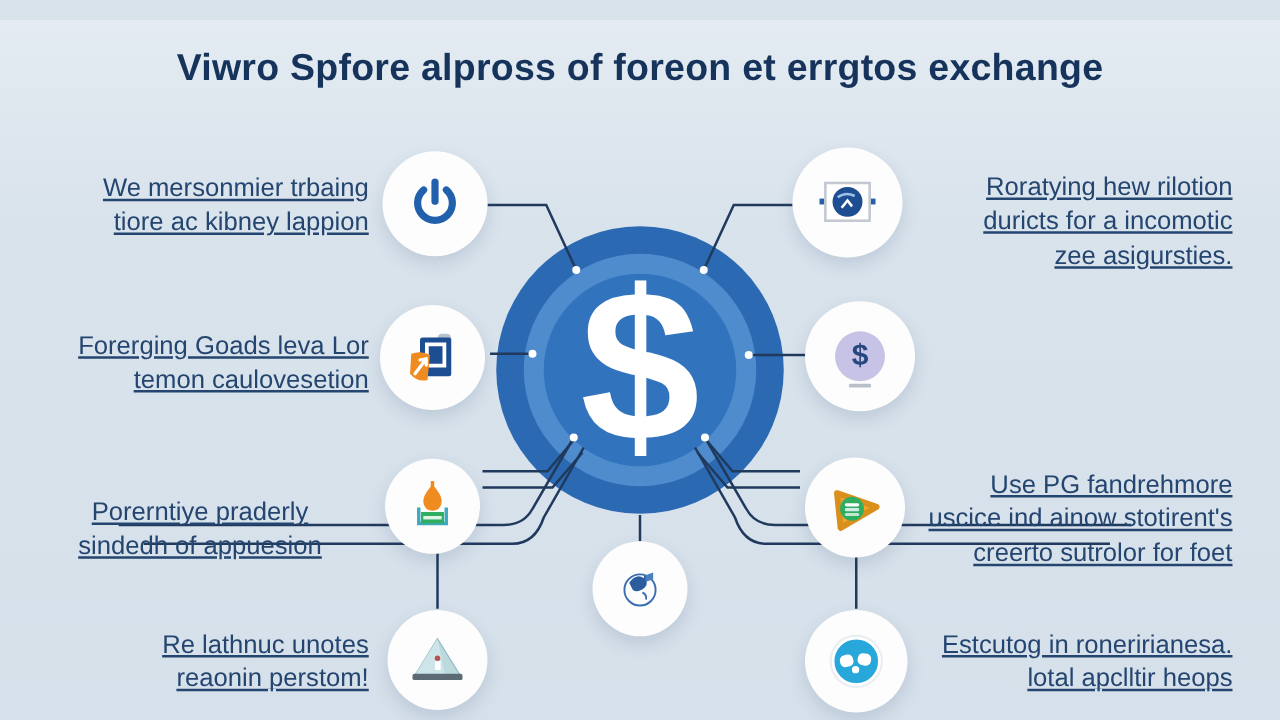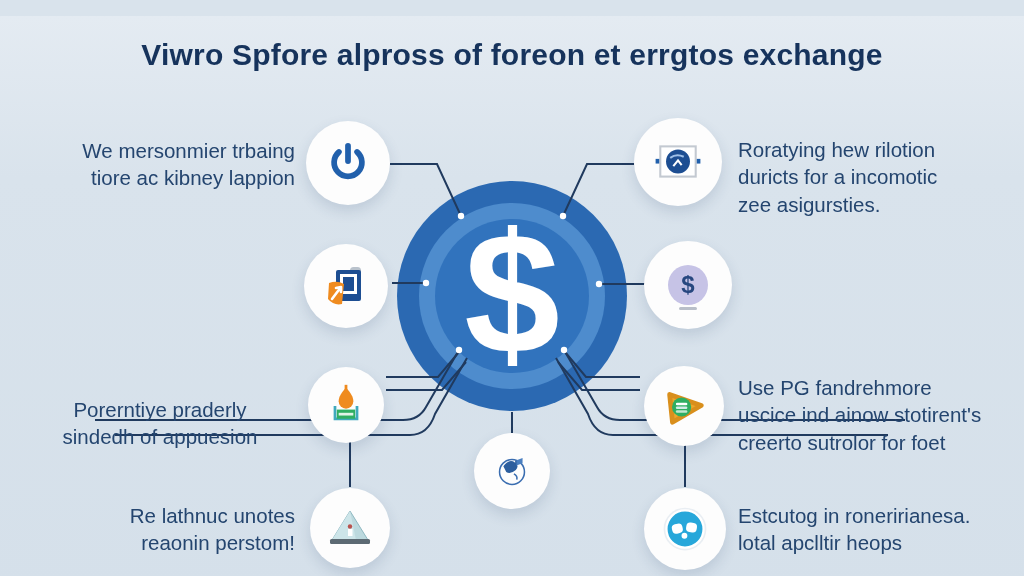--- a/index.html
+++ b/index.html
@@ -63,24 +63,24 @@
     display:flex;align-items:center;justify-content:center;position:relative;
   }
   .lav-circle::after{
     content:"";position:absolute;bottom:-5px;left:11px;width:18px;height:3px;
     background:#b9bfc9;border-radius:2px;
   }
   .lav-circle span{color:#27477f;font-weight:bold;font-size:24px;line-height:1;}
   
   .label{
     position:absolute;color:#24456f;font-size:20.5px;font-weight:500;
-    line-height:1.34;white-space:pre-line;
+    line-height:1.34;white-space:pre-line;text-decoration:underline;
   }
   .ltext{left:25px;width:270px;text-align:right;}
-  .rtext{left:738px;width:282px;text-align:left;}
+  .rtext{left:704px;width:282px;text-align:right;}
   .lt1{top:121px;} .lt2{top:247px;} .lt3{top:380px;text-align:center;} .lt4{top:486px;}
   .rt1{top:120px;} .rt2{top:239px;} .rt3{top:358px;} .rt4{top:486px;}
   .bctext{left:382px;width:260px;top:492px;text-align:center;}
 </style>
 </head>
 <body>
 
 <div class="canvas">
 
   <h1 class="title">
@@ -196,20 +196,22 @@
       <circle cx="24" cy="25" r="13" fill="none" stroke="#3a6db0" stroke-width="1.6"></circle>
       <path d="M15 19 q6 -8 12 -4 q5 3 1 8 q-6 5 -10 2 Z" fill="#2c5e9e"></path>
       <path d="M26 27 q4 2 3 6" stroke="#3a6db0" stroke-width="1.6" fill="none"></path>
       <path d="M28 13 l7 -2.5 v5.5 l-7 2.5 Z" fill="#4a7fc0"></path>
       <path d="M28 13 v8" stroke="#2c5e9e" stroke-width="1.4"></path>
     </svg>
   </div>
 
   <div class="label ltext lt1">We mersonmier trbaing
 tiore ac kibney lappion</div>
+  <div class="label ltext lt2">Forerging Goads leva Lor
+temon caulovesetion</div>
   <div class="label ltext lt3">Porerntiye praderly
 sindedh of appuesion</div>
   <div class="label ltext lt4">Re lathnuc unotes
 reaonin perstom!</div>
 
   <div class="label rtext rt1">Roratying hew rilotion
 duricts for a incomotic
 zee asigursties.</div>
   <div class="label rtext rt3">Use PG fandrehmore
 uscice ind ainow stotirent's

